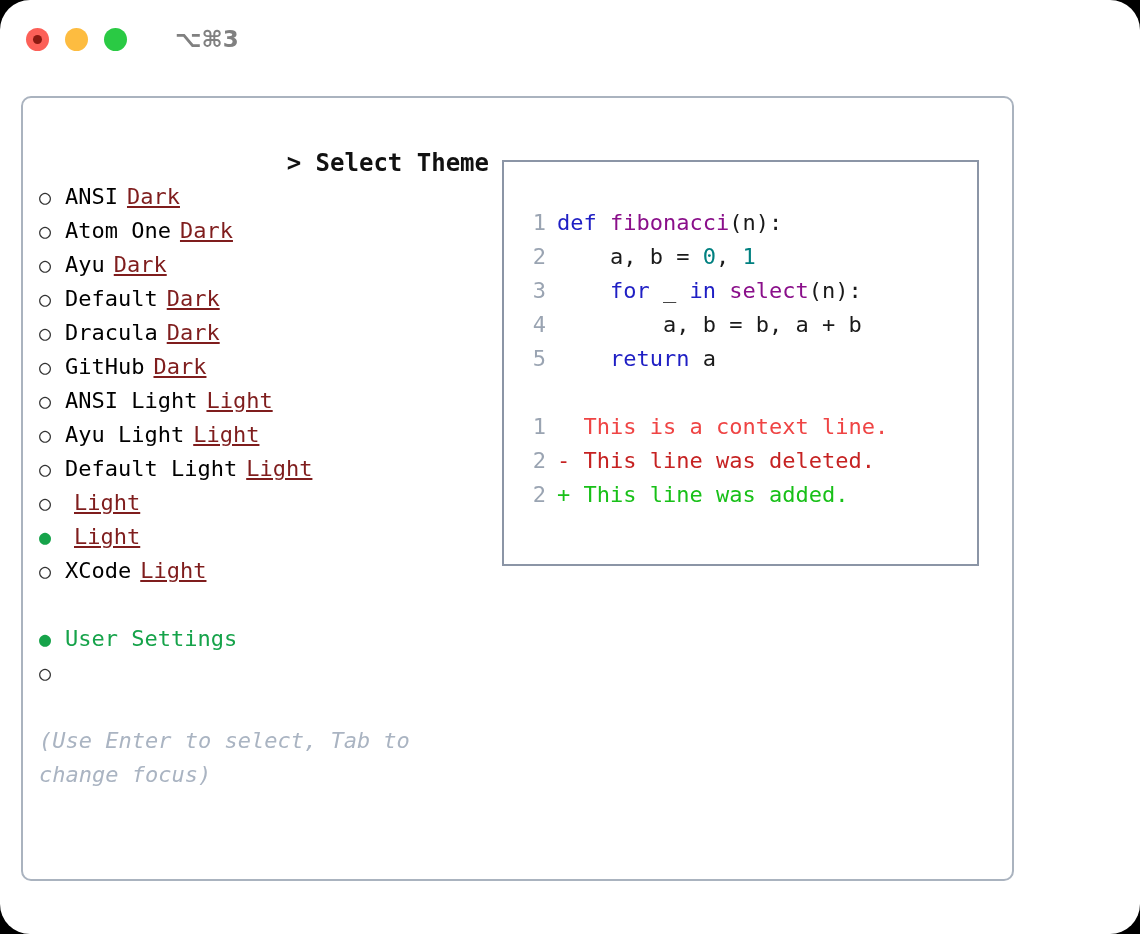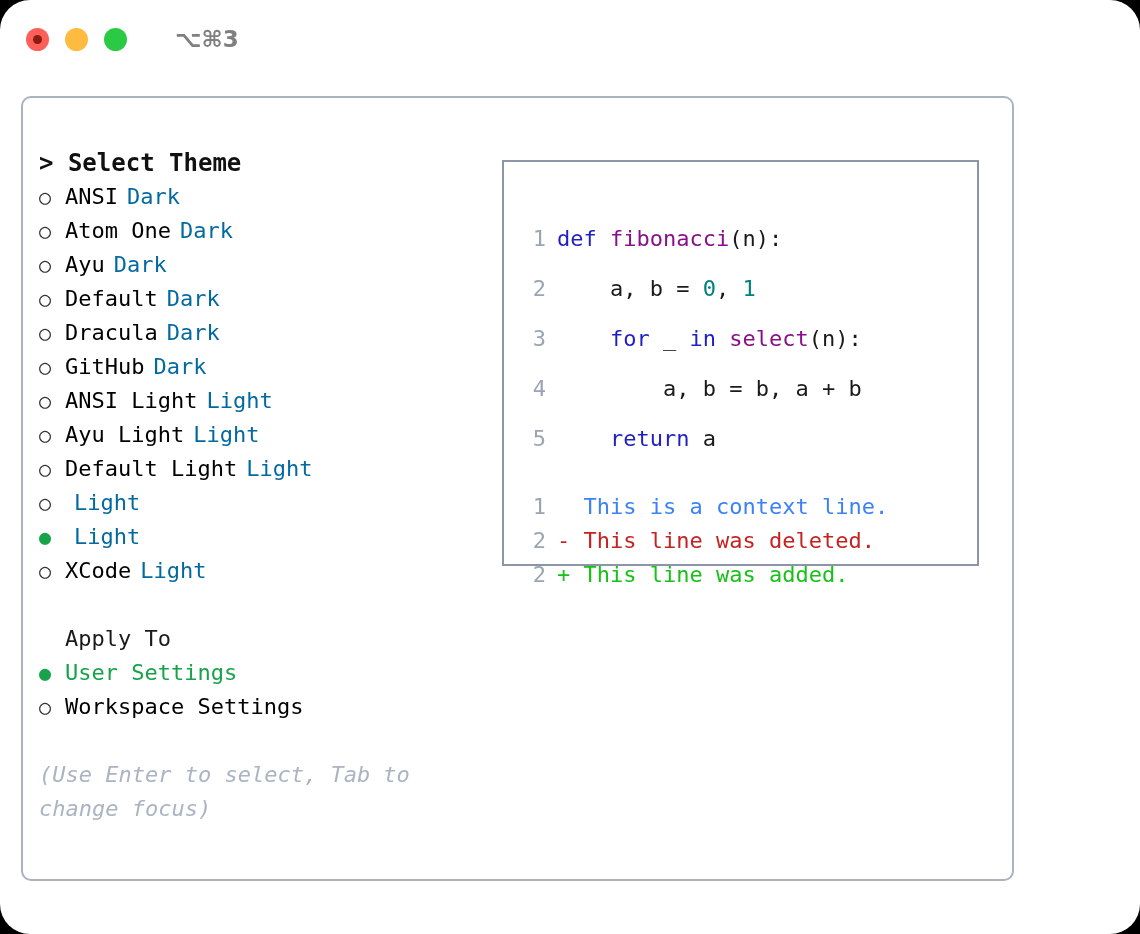--- a/index.html
+++ b/index.html
@@ -91,20 +91,21 @@
     width: 490px;
   }
 
   .section-title {
     font-size: 24px;
     font-weight: bold;
     color: #111111;
     line-height: 34px;
     white-space: pre;
     font-family: "DejaVu Sans Mono", monospace;
+    text-align: right;
   }
 
   .theme-list { margin-top: 0px; }
 
   .theme-row {
     display: flex;
     align-items: baseline;
     line-height: 34px;
     font-size: 22px;
     white-space: pre;
@@ -113,22 +114,23 @@
   .bullet {
     width: 26px;
     flex: 0 0 26px;
     color: #333333;
     font-size: 20px;
   }
   .bullet.sel { color: #16a34a; }
   .row-name { color: #000000; }
   .row-name.sel { color: #16a34a; }
   .row-tag {
-    color: #0369a1;
+    color: #7f1d1d;
     margin-left: 9px;
+    text-decoration: underline;
   }
 
   .applyto-block { margin-top: 34px; }
   .applyto-title {
     font-size: 22px;
     color: #1a1a1a;
     line-height: 34px;
     padding-left: 26px;
     white-space: pre;
     font-family: "DejaVu Sans Mono", monospace;
@@ -162,29 +164,29 @@
     white-space: pre;
     font-family: "DejaVu Sans Mono", monospace;
   }
   .lineno {
     flex: 0 0 30px;
     width: 30px;
     text-align: right;
     color: #9aa4b2;
     margin-right: 11px;
   }
-  .code-text { color: #1a1a1a; margin-top: 16px; }
+  .code-text { color: #1a1a1a; }
   .tok-kw   { color: #1f1fc4; }
   .tok-fn   { color: #8a0f8a; }
   .tok-num  { color: #008080; }
   .tok-plain{ color: #1a1a1a; }
 
   .code-gap { height: 34px; }
 
-  .diff-ctx { color: #3b82f6; }
+  .diff-ctx { color: #ef4444; }
   .diff-del { color: #c62222; text-align: center; }
   .diff-add { color: #18c018; }
 </style>
 </head>
 <body>
 
 <div class="window">
 
   <div class="titlebar">
     <div class="lights">
@@ -214,25 +216,24 @@
             <div class="theme-row"><span class="bullet">○</span><span class="row-name">GitHub</span><span class="row-tag">Dark</span></div>
             <div class="theme-row"><span class="bullet">○</span><span class="row-name">ANSI Light</span><span class="row-tag">Light</span></div>
             <div class="theme-row"><span class="bullet">○</span><span class="row-name">Ayu Light</span><span class="row-tag">Light</span></div>
             <div class="theme-row"><span class="bullet">○</span><span class="row-name">Default Light</span><span class="row-tag">Light</span></div>
             <div class="theme-row"><span class="bullet">○</span><span class="row-tag">Light</span></div>
             <div class="theme-row"><span class="bullet sel">●</span><span class="row-tag">Light</span></div>
             <div class="theme-row"><span class="bullet">○</span><span class="row-name">XCode</span><span class="row-tag">Light</span></div>
           </div>
 
         <div class="applyto-block">
-          <div class="applyto-title">Apply To</div>
           <div class="applyto-list">
 
           <div class="theme-row"><span class="bullet sel">●</span><span class="row-name sel">User Settings</span></div>
-              <div class="theme-row"><span class="bullet">○</span><span class="row-name">Workspace Settings</span></div>
+              <div class="theme-row"><span class="bullet">○</span></div>
             </div>
         </div>
 
         <div class="hint">(Use Enter to select, Tab to change focus)</div>
       </div>
 
       <div class="right-col">
 
         <div class="preview-box">
           <div class="code-block">

